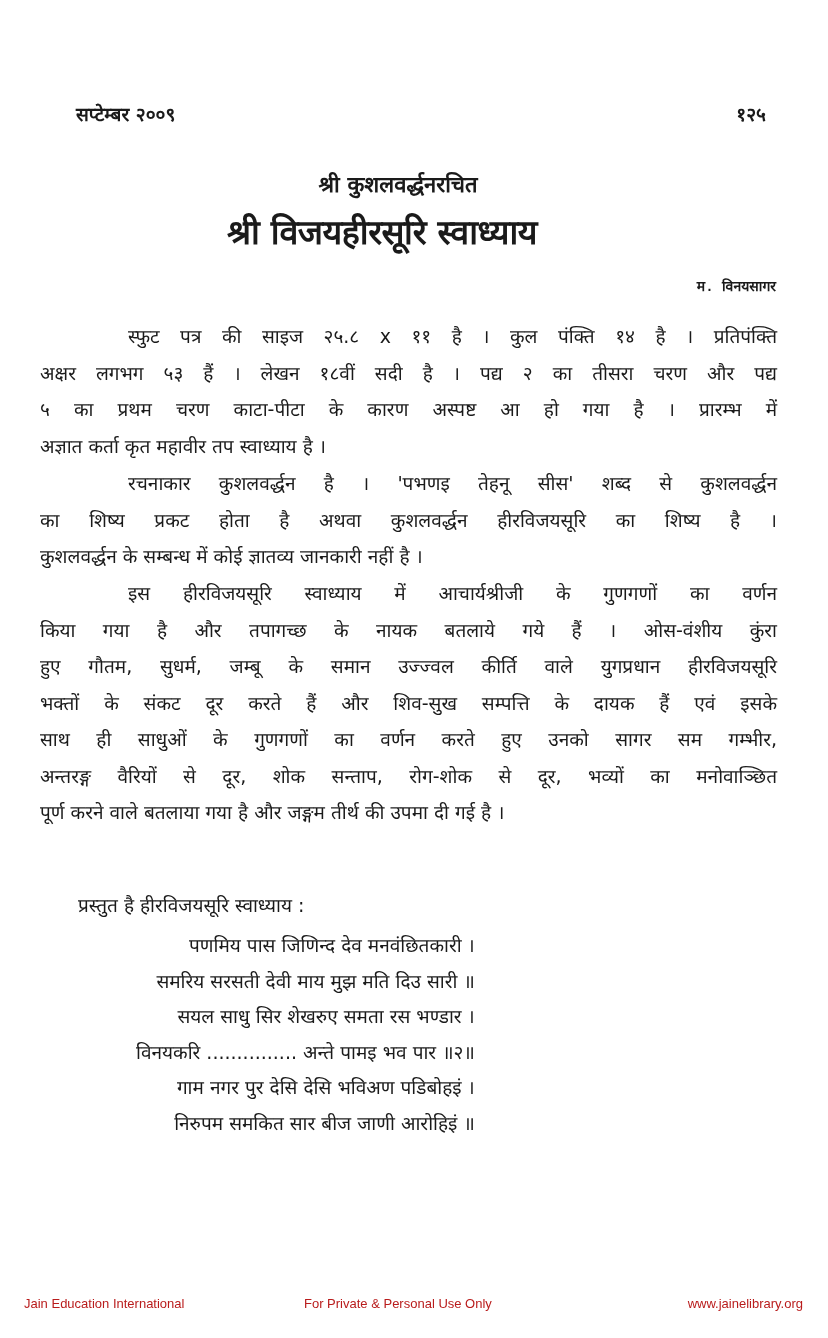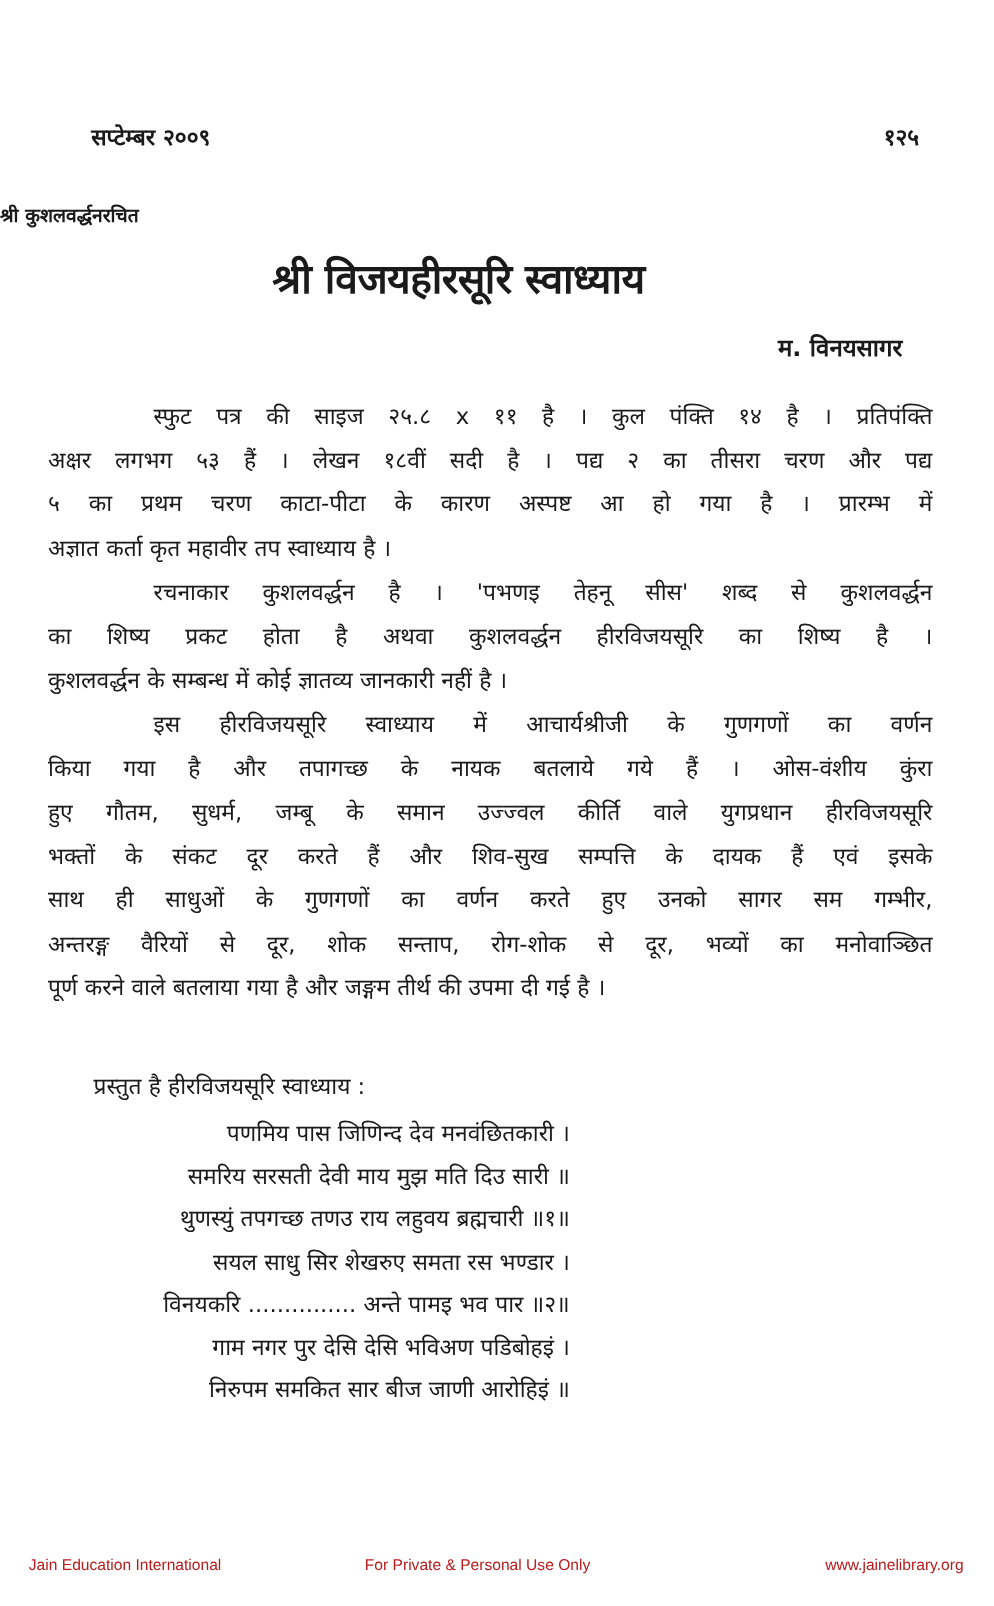--- a/index.html
+++ b/index.html
@@ -3,24 +3,24 @@
 <meta charset="utf-8">
 <style>
   html, body { margin: 0; padding: 0; }
   body {
     width: 828px; height: 1338px; background: #ffffff; position: relative;
     overflow: hidden; color: #1a1a1a;
     font-family: "DejaVu Sans", "Liberation Sans", sans-serif;
   }
   .hdr-left { position: absolute; left: 40px; top: 101px; font-size: 19px; font-weight: bold; margin-left: 36px; }
   .hdr-right { position: absolute; right: 62px; top: 101px; font-size: 19px; font-weight: bold; }
-  .subtitle { position: absolute; left: 0; width: 796px; top: 168px; font-size: 16px; font-weight: bold; }
+  .subtitle { position: absolute; left: 0; width: 796px; top: 168px; text-align: center; font-size: 22px; font-weight: bold; }
   .title { position: absolute; left: 0; width: 764px; top: 208px; text-align: center; font-size: 34px; font-weight: bold; letter-spacing: -0.5px; }
-  .author { position: absolute; right: 76px; top: 276px; font-size: 20px; font-weight: bold; }
-  .para { position: absolute; left: 40px; width: 737px; font-size: 19px; line-height: 36.5px; text-align: justify; text-align-last: left; margin-top: 11px; }
+  .author { position: absolute; right: 52px; top: 276px; font-size: 14px; font-weight: bold; font-family: Liberation Mono, monospace; }
+  .para { position: absolute; left: 40px; width: 737px; font-size: 19px; line-height: 36.5px; text-align: justify; text-align-last: left; }
   .para .line { display: block; white-space: nowrap; text-align: justify; text-align-last: justify; }
   .para .line.last { text-align-last: left; }
   .indent { padding-left: 88px; }
   .intro { position: absolute; left: 78px; top: 892px; font-size: 19px; }
   .verse { position: absolute; left: 136px; font-size: 19px; line-height: 35.5px; }
   .verse .vline { display: block; white-space: nowrap; text-align: right; }
   .footer { position: absolute; top: 1296px; font-size: 13px; color: #b91c1c; font-family: "Liberation Sans", sans-serif; }
 </style>
 </head>
 <body>
@@ -53,21 +53,20 @@
   <span class="line">साथ ही साधुओं के गुणगणों का वर्णन करते हुए उनको सागर सम गम्भीर,</span>
   <span class="line">अन्तरङ्ग वैरियों से दूर, शोक सन्ताप, रोग-शोक से दूर, भव्यों का मनोवाञ्छित</span>
   <span class="line last">पूर्ण करने वाले बतलाया गया है और जङ्गम तीर्थ की उपमा दी गई है ।</span>
 </div>
 
 <div class="intro">प्रस्तुत है हीरविजयसूरि स्वाध्याय :</div>
 
 <div class="verse" style="top:928px;">
   <span class="vline">पणमिय पास जिणिन्द देव मनवंछितकारी ।</span>
   <span class="vline">समरिय सरसती देवी माय मुझ मति दिउ सारी ॥</span>
-  <span class="vline">थुणस्युं तपगच्छ तणउ राय लहुवय ब्रह्मचारी ॥१॥</span>
   <span class="vline">सयल साधु सिर शेखरुए समता रस भण्डार ।</span>
   <span class="vline">विनयकरि ............... अन्ते पामइ भव पार ॥२॥</span>
   <span class="vline">गाम नगर पुर देसि देसि भविअण पडिबोहइं ।</span>
   <span class="vline">निरुपम समकित सार बीज जाणी आरोहिइं ॥</span>
 </div>
 
 <div class="footer" style="left:24px;">Jain Education International</div>
 <div class="footer" style="left:304px;">For Private &amp; Personal Use Only</div>
 <div class="footer" style="right:25px;">www.jainelibrary.org</div>
 

